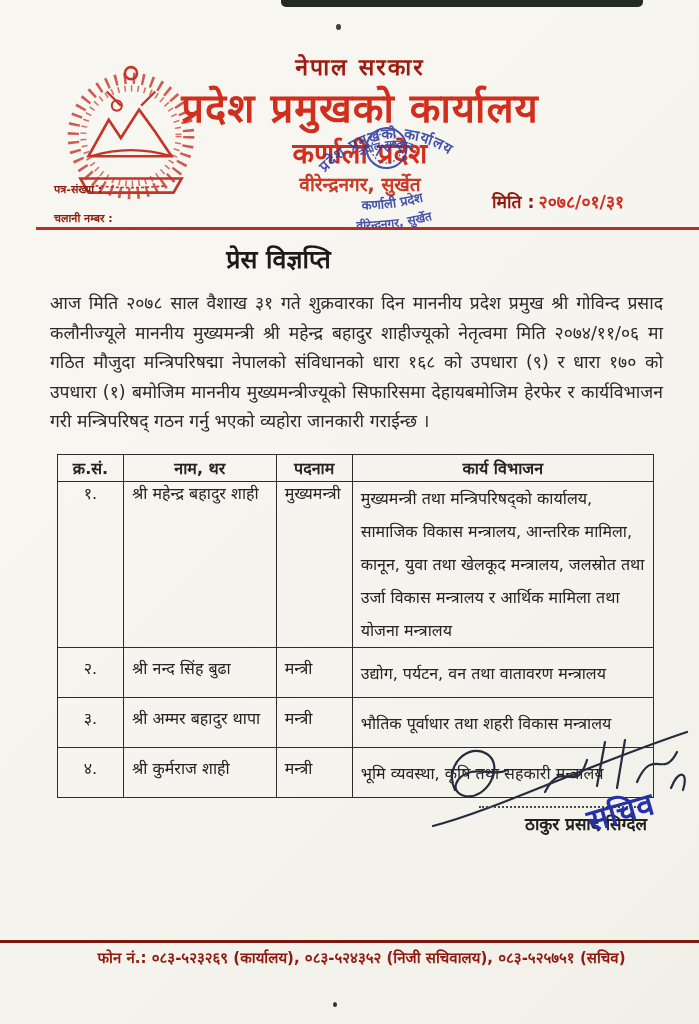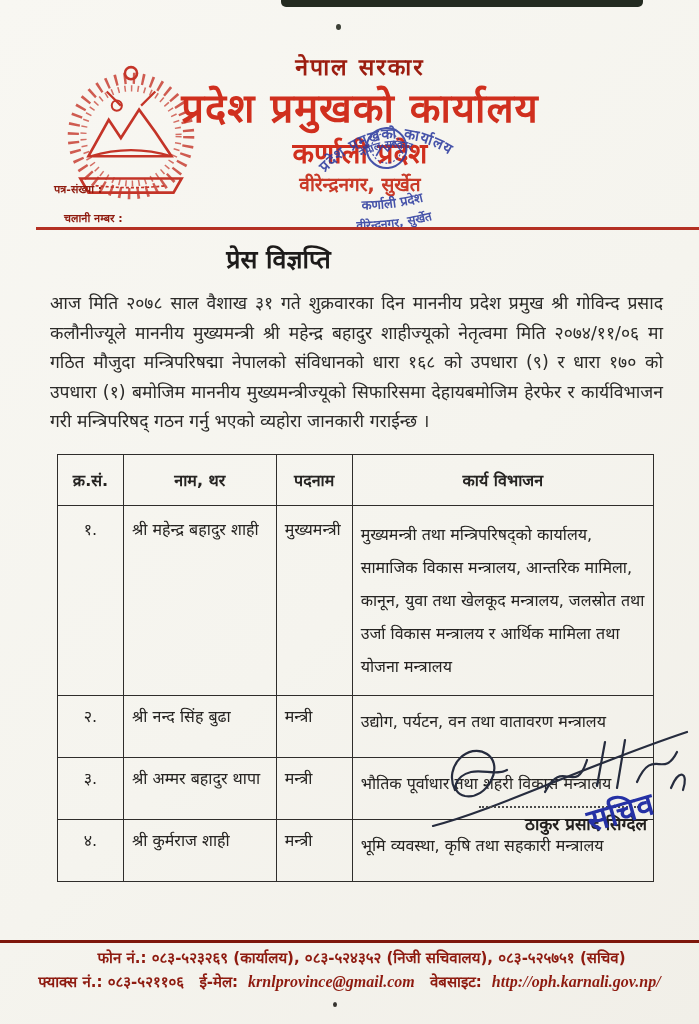--- a/index.html
+++ b/index.html
@@ -16,30 +16,30 @@
   
   .emblem{position:absolute;left:50px;top:56px;width:162px;height:164px;}
   .hdr{position:absolute;left:120px;width:480px;text-align:center;}
   .hdr-gov{top:50px;font-size:23px;font-weight:700;color:#9c1d10;letter-spacing:2px;}
   .hdr-office{top:79px;font-size:40px;font-weight:700;color:#d02f1e;letter-spacing:1px;}
   .hdr-province{top:133px;font-size:28px;font-weight:700;color:#d02f1e;}
   .hdr-address{top:171px;font-size:19px;font-weight:600;color:#c93a28;}
   .stamp{position:absolute;left:283px;top:90px;width:210px;height:150px;opacity:.88;transform:rotate(-5deg);}
   .meta{position:absolute;left:54px;font-size:11px;font-weight:700;color:#8f1a0e;}
   .meta-letter{top:181px;}
-  .meta-chalani{top:210px;margin-left:10px;}
+  .meta-chalani{top:210px;}
   .date-line{position:absolute;left:492px;top:189px;font-size:17.5px;color:#d02f1e;font-weight:700;}
   .date-line .lbl{color:#8f1a0e;margin-right:4px;}
   .hdr-rule{position:absolute;left:36px;top:227px;width:663px;height:3px;background:#b43023;}
   
   .title{position:absolute;left:0;top:241px;width:557px;text-align:center;font-size:25px;font-weight:700;color:#1d1b1a;}
   .body-par{position:absolute;left:50px;top:289px;width:613px;font-size:17.5px;line-height:29.5px;text-align:justify;color:#2b2a28;}
   
   table.minister{position:absolute;left:57px;top:454px;width:597px;border-collapse:collapse;font-size:16px;color:#262422;}
-  table.minister th,table.minister td{border:1.6px solid #2f2d2b;padding:12px 8px;vertical-align:top;margin-top:20px;}
+  table.minister th,table.minister td{border:1.6px solid #2f2d2b;padding:0 8px;vertical-align:top;margin-top:20px;}
   table.minister th{font-weight:700;text-align:center;height:26px;vertical-align:middle;}
   td.c-sn{text-align:center;padding-top:8px;}
   td.c-name{padding-left:10px;padding-top:8px;}
   td.c-post{padding-top:8px;}
   td.c-div{line-height:33px;padding-top:6px;}
   tr.r2 td,tr.r3 td,tr.r4 td{height:40px;padding-top:9px;}
   
   .sig-svg{position:absolute;left:425px;top:726px;width:270px;height:112px;}
   .sig-dots{position:absolute;left:479px;top:806px;width:160px;border-bottom:2.5px dotted #4a4a4a;}
   .sig-name{position:absolute;left:477px;top:812px;font-size:17px;color:#22201e;font-weight:600;margin-left:48px;}
@@ -103,20 +103,23 @@
     </g>
     <g stroke="#2e3da0" fill="none">
       <circle cx="105" cy="58" r="20" stroke-width="2"></circle>
       <circle cx="105" cy="58" r="15" stroke-width="1.2" stroke-dasharray="2 2"></circle>
       <path d="M94,65 l7,-10 l5,6 l7,-9 l8,13" stroke-width="1.6"></path>
     </g>
   </svg>
 
   <div class="meta meta-letter">पत्र-संख्या :</div>
   <div class="meta meta-chalani">चलानी नम्बर :</div>
+  <div class="date-line">
+    <span class="lbl">मिति :</span><span>२०७८/०१/३१</span>
+  </div>
   <div class="hdr-rule"></div>
 
   <div class="title">प्रेस विज्ञप्ति</div>
 
   <div class="body-par">आज मिति २०७८ साल वैशाख ३१ गते शुक्रवारका दिन माननीय प्रदेश प्रमुख श्री गोविन्द प्रसाद कलौनीज्यूले माननीय मुख्यमन्त्री श्री महेन्द्र बहादुर शाहीज्यूको नेतृत्वमा मिति २०७४/११/०६ मा गठित मौजुदा मन्त्रिपरिषद्मा नेपालको संविधानको धारा १६८ को उपधारा (९) र धारा १७० को उपधारा (१) बमोजिम माननीय मुख्यमन्त्रीज्यूको सिफारिसमा देहायबमोजिम हेरफेर र कार्यविभाजन गरी मन्त्रिपरिषद् गठन गर्नु भएको व्यहोरा जानकारी गराईन्छ ।</div>
 
   <table class="minister">
     <colgroup>
         <col style="width:66px">
         <col style="width:153px">
@@ -167,19 +170,14 @@
       <path d="M212,56 C228,20 238,54 252,26"></path>
       <path d="M246,62 C254,42 264,46 258,64"></path>
     </g>
   </svg>
   <div class="sig-dots"></div>
   <div class="sig-name">ठाकुर प्रसाद सिग्देल</div>
   <div class="sig-role">सचिव</div>
 
   <div class="ftr-rule"></div>
   <div class="ftr ftr-l1">फोन नं.: ०८३-५२३२६९ (कार्यालय), ०८३-५२४३५२ (निजी सचिवालय), ०८३-५२५७५१ (सचिव)</div>
-  <div class="ftr ftr-l2">
-    <span>फ्याक्स नं.: ०८३-५२११०६</span>
-    <span>ई-मेल:</span><span class="lat">krnlprovince@gmail.com</span>
-    <span>वेबसाइट:</span><span class="lat">http://oph.karnali.gov.np/</span>
-  </div>
 
 </div>
 
 </body></html>

